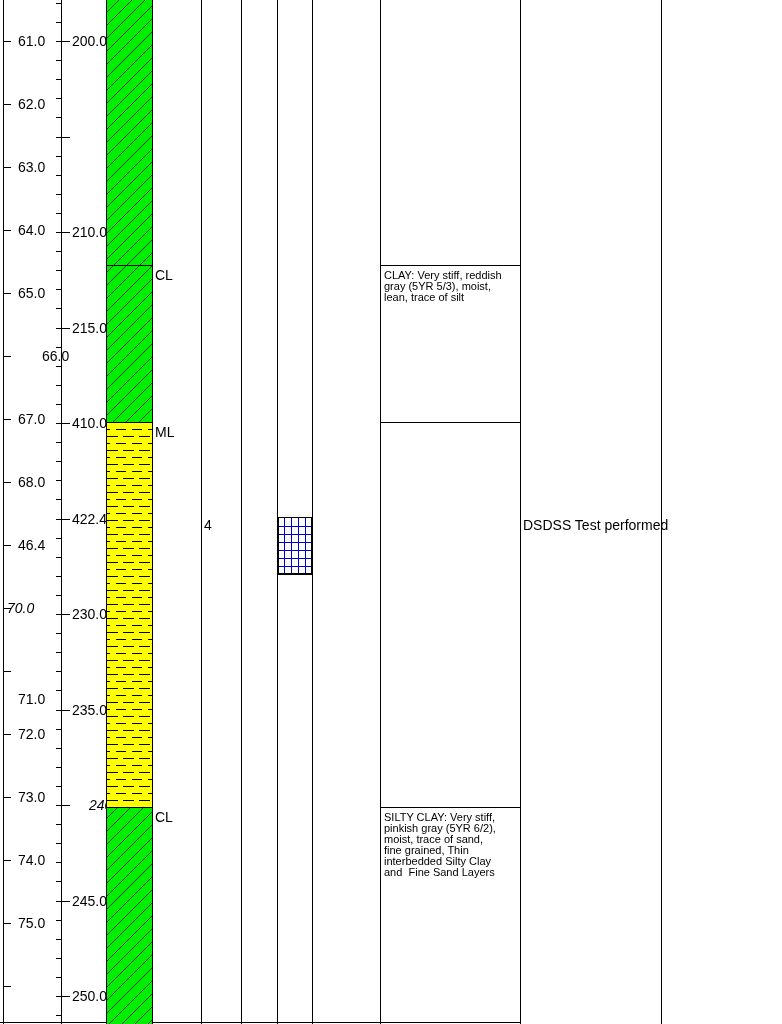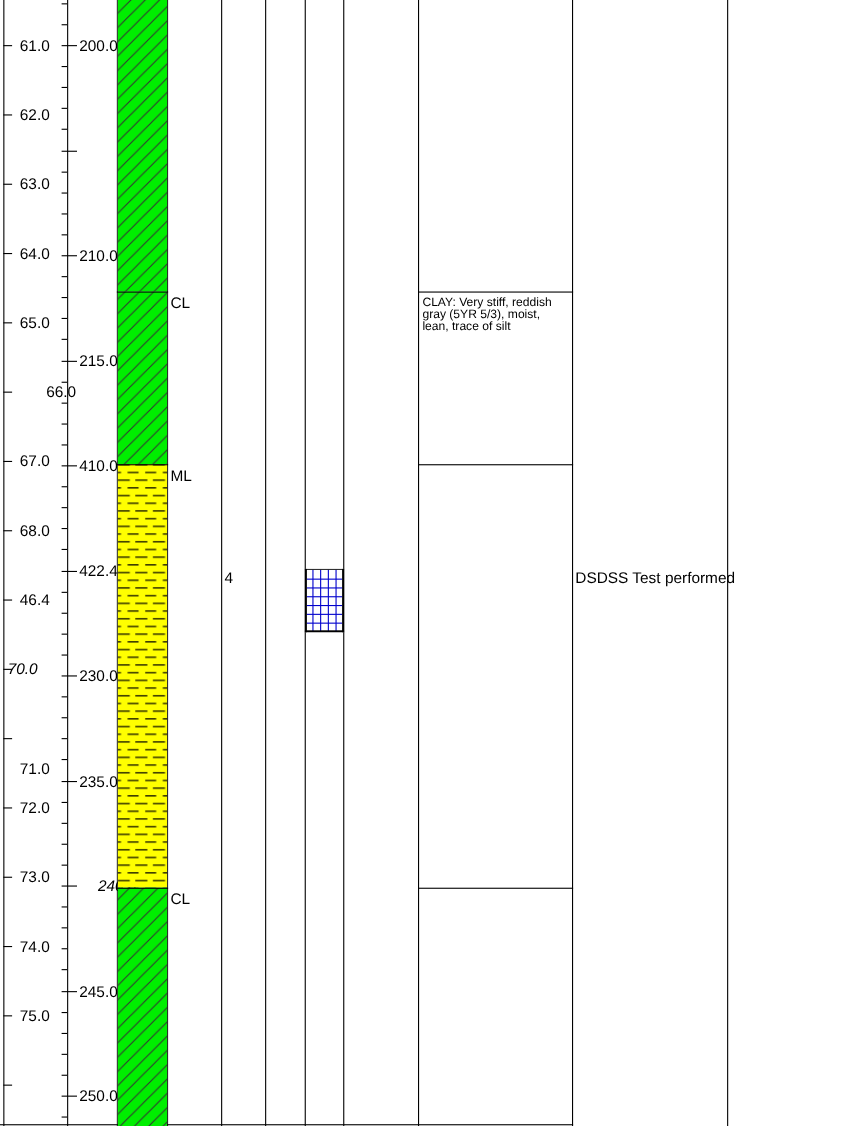--- a/index.html
+++ b/index.html
@@ -184,13 +184,19 @@
       <rect x="0" y="0" width="2" height="58" fill="#000"></rect>
       <rect x="34" y="0" width="2" height="58" fill="#000"></rect>
       <rect x="0" y="0" width="36" height="1" fill="#000"></rect>
       <rect x="0" y="56" width="36" height="2" fill="#000"></rect>
     </svg>
   <div id="remark-0" class="lbl" style="left: 523px; top: 519px;">DSDSS Test performed</div>
 
   <div id="desc-1" class="desc" style="left: 384px; top: 270px;">CLAY: Very stiff, reddish
 gray (5YR 5/3), moist,
 lean, trace of silt</div>
+  <div id="desc-3" class="desc" style="left: 384px; top: 812px;">SILTY CLAY: Very stiff,
+pinkish gray (5YR 6/2),
+moist, trace of sand,
+fine grained, Thin
+interbedded Silty Clay
+and  Fine Sand Layers</div>
 </div>
 
 </body></html>

